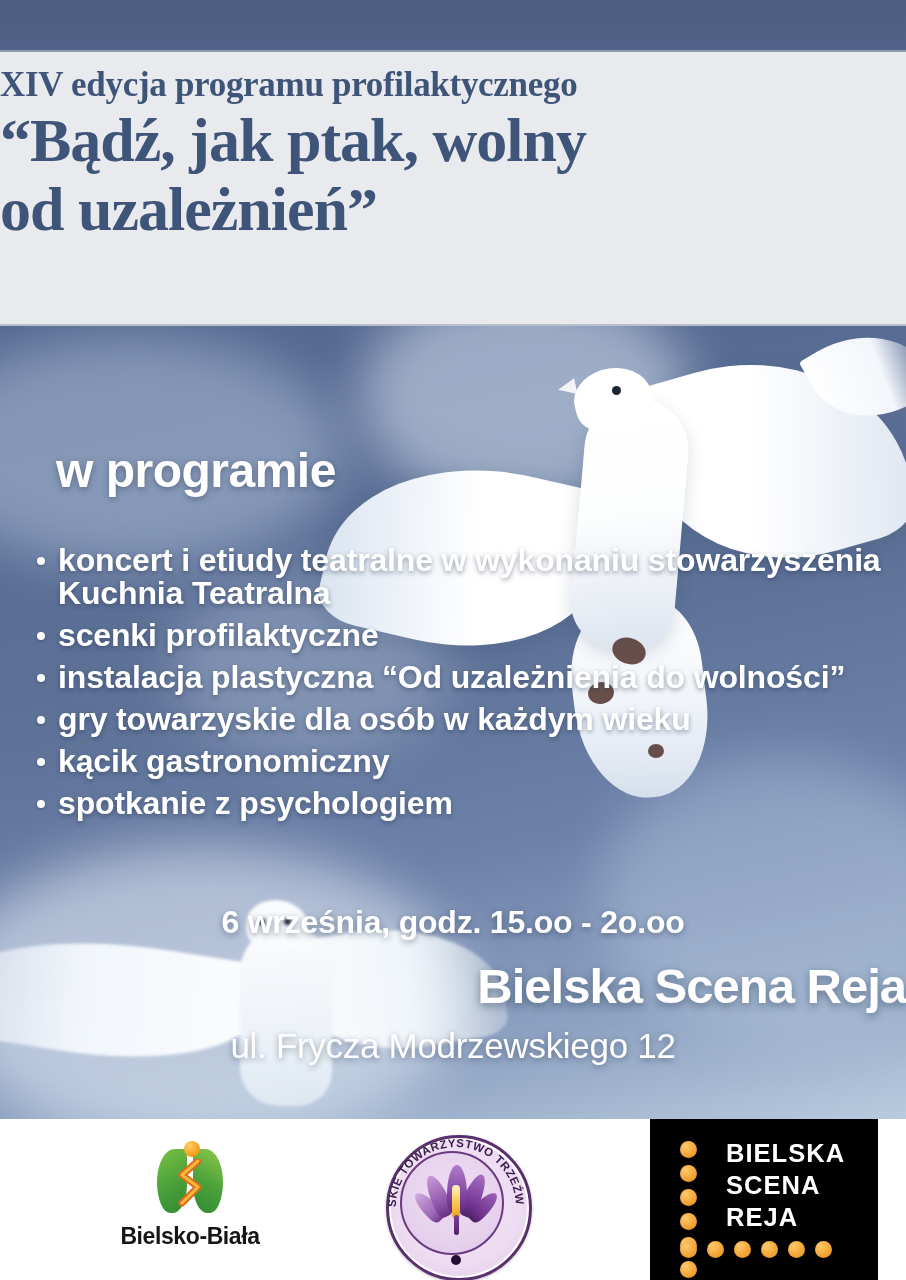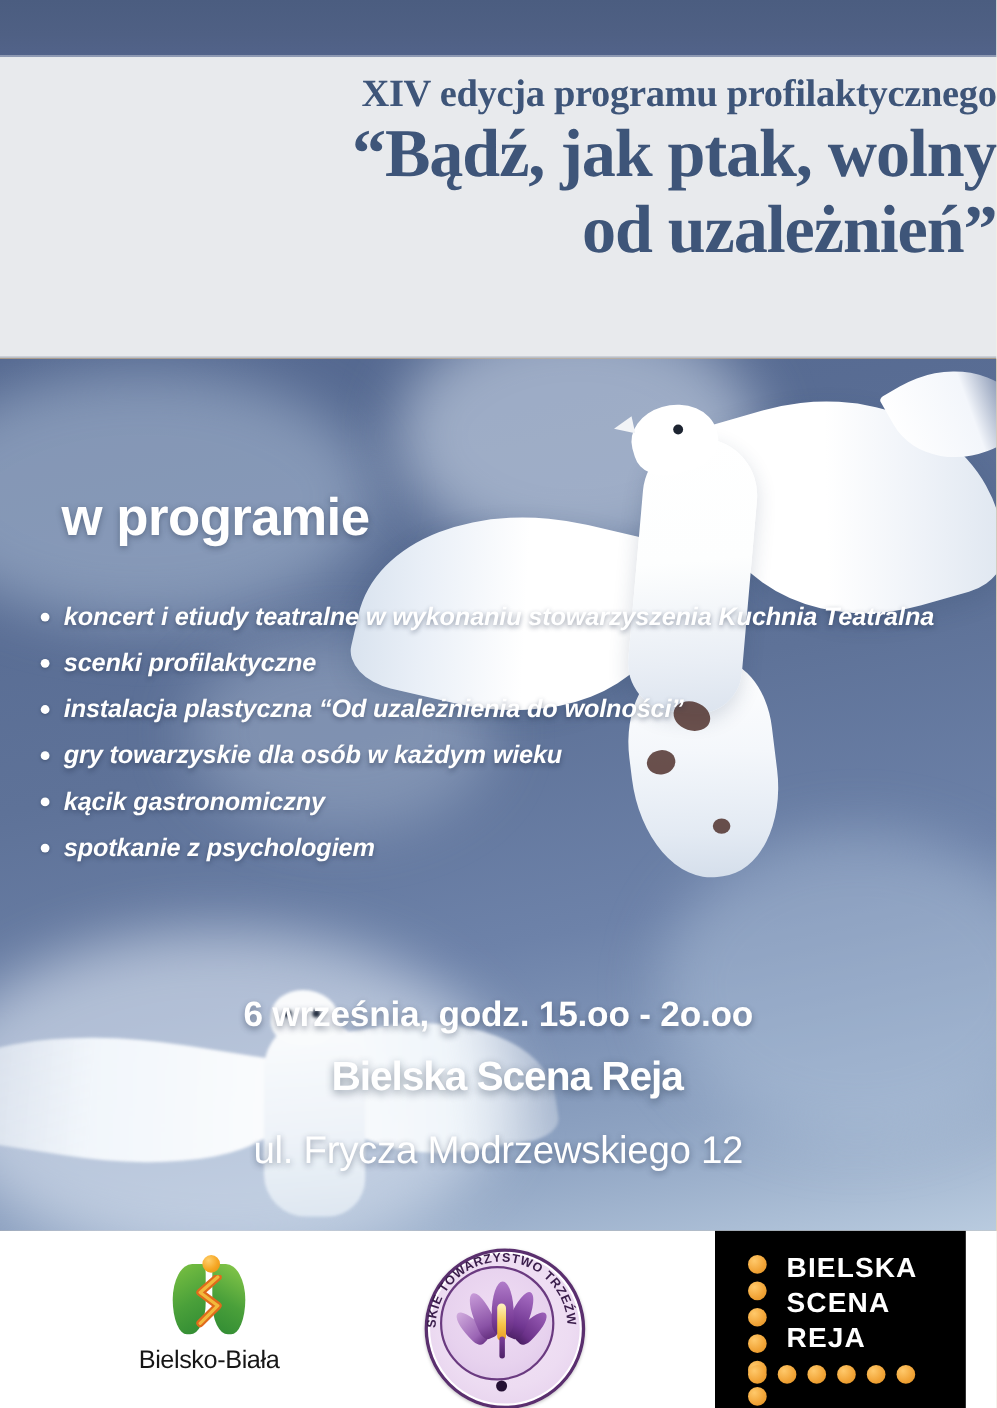--- a/index.html
+++ b/index.html
@@ -23,21 +23,21 @@
   }
   .top-band:after{
     content:"";position:absolute;left:0;bottom:0;width:100%;height:2px;
     background:rgba(255,255,255,.35);
   }
 
   
   .title-panel{
     position:absolute;left:0;top:52px;width:906px;height:274px;
     background:#e8eaed;
-    text-align:right;
+    text-align:left;
     box-sizing:border-box;
     padding-top:14px;
   }
   .title-panel:after{
     content:"";position:absolute;left:0;bottom:0;width:100%;height:2px;
     background:#b9bfc9;
   }
   .kicker{
     font-family:"Liberation Serif", serif;
     font-weight:bold;
@@ -60,21 +60,21 @@
 
   
   .photo{
     position:absolute;left:0;top:326px;width:906px;height:793px;
     overflow:hidden;
     background:
       radial-gradient(120% 85% at 62% 8%, rgba(255,255,255,.30) 0%, rgba(255,255,255,0) 48%),
       radial-gradient(80% 60% at 12% 22%, rgba(210,222,238,.45) 0%, rgba(210,222,238,0) 60%),
       radial-gradient(90% 70% at 20% 92%, rgba(240,246,252,.70) 0%, rgba(240,246,252,0) 62%),
       linear-gradient(170deg,#5d719a 0%,#5a6e97 18%,#617architecture 19%,#637architecture 20%,#5f7396 35%,#6d82a8 62%,#8298ba 82%,#a8bcd6 100%);
-    background-color:#a16207;
+    background-color:#be185d;
   }
   
   .sky{
     position:absolute;inset:0;
     background:linear-gradient(168deg,#53678f 0%,#596d94 22%,#5e7298 42%,#6d82a9 64%,#8ea3c2 84%,#b9cbdf 100%);
   }
   .haze{position:absolute;border-radius:50%;filter:blur(26px);pointer-events:none;}
   .haze.h1{left:-80px;top:10px;width:420px;height:230px;background:rgba(198,214,234,.42);}
   .haze.h2{left:360px;top:-40px;width:330px;height:220px;background:rgba(228,238,250,.50);}
   .haze.h3{left:-60px;top:520px;width:520px;height:300px;background:rgba(235,243,251,.55);}
@@ -166,39 +166,38 @@
     position:absolute;left:56px;top:117px;
     color:#ffffff;font-weight:bold;font-size:48px;letter-spacing:-0.5px;
     text-shadow:0 2px 6px rgba(30,45,70,.42);
   }
   ul.bullets{
     position:absolute;left:28px;top:218px;width:862px;
     margin:0;padding:0;list-style:none;
   }
   ul.bullets li{
     position:relative;
-    color:#ffffff;font-weight:bold;font-size:23px;line-height:33px;
+    color:#ffffff;font-weight:bold;font-size:32px;line-height:33px;
     padding-left:30px;margin-bottom:9px;
     text-shadow:0 2px 5px rgba(30,45,70,.45);
     letter-spacing:-0.15px;
-    font-style:italic;
   }
   ul.bullets li:before{
     content:"";position:absolute;left:9px;top:13px;
     width:8px;height:8px;background:#ffffff;border-radius:50%;
     box-shadow:0 1px 3px rgba(30,45,70,.4);
   }
   .when{
     position:absolute;left:0;right:0;top:578px;text-align:center;
     color:#ffffff;font-weight:bold;font-size:32px;letter-spacing:-0.2px;
     text-shadow:0 2px 6px rgba(30,45,70,.45);
   }
   .venue{
-    position:absolute;left:0;right:0;top:632px;text-align:center;
-    color:#ffffff;font-weight:bold;font-size:37px;letter-spacing:-1px;
+    position:absolute;left:0;right:0;top:632px;text-align:right;
+    color:#ffffff;font-weight:bold;font-size:49px;letter-spacing:-1px;
     text-shadow:0 3px 8px rgba(30,45,70,.48);
     margin-left:16px;
   }
   .street{
     position:absolute;left:0;right:0;top:700px;text-align:center;
     color:#ffffff;font-weight:normal;font-size:35px;letter-spacing:-0.3px;
     text-shadow:0 2px 6px rgba(30,45,70,.45);
   }
 
   
@@ -224,21 +223,21 @@
     border-radius:10% 60% 44% 48%/ 14% 52% 50% 46%;
   }
   .city-mark .dot{
     position:absolute;left:30px;top:0px;width:16px;height:16px;border-radius:50%;
     background:radial-gradient(circle at 35% 30%,#ffcf6a 0%,#f5a623 55%,#e58a12 100%);
   }
   .city-mark .zig{
     position:absolute;left:22px;top:18px;width:30px;height:52px;
   }
   .city-name{
-    margin-top:10px;font-weight:normal;font-size:23px;color:#161616;letter-spacing:-0.4px;
+    margin-top:10px;font-weight:bold;font-size:23px;color:#161616;letter-spacing:-0.4px;
   }
 
   
   .logo-circle{
     position:absolute;left:380px;top:12px;width:152px;height:148px;
   }
   .circ{
     position:absolute;left:6px;top:4px;width:140px;height:140px;border-radius:50%;
     background:radial-gradient(circle at 50% 45%,#f3e4f6 0%,#eddcf2 58%,#e2cbea 100%);
     border:3px solid #5a2f6e;
@@ -280,21 +279,21 @@
   .reja-dots-v{position:absolute;left:30px;top:22px;}
   .reja-dots-v i{
     display:block;width:17px;height:17px;border-radius:50%;margin-bottom:7px;
     background:radial-gradient(circle at 34% 30%,#ffc96b 0%,#f2a63a 55%,#e08f20 100%);
   }
   .reja-dots-h{position:absolute;left:30px;top:122px;display:flex;gap:10px;}
   .reja-dots-h i{
     width:17px;height:17px;border-radius:50%;
     background:radial-gradient(circle at 34% 30%,#ffc96b 0%,#f2a63a 55%,#e08f20 100%);
   }
-  .reja-words{position:absolute;left:65px;top:18px;}
+  .reja-words{position:absolute;left:76px;top:18px;}
   .reja-words span{
     display:block;color:#ffffff;font-weight:bold;font-size:25px;line-height:32px;
     letter-spacing:1px;font-family:"Liberation Sans", sans-serif;
     transform:scaleX(1.02);transform-origin:left center;
   }
 </style>
 </head>
 <body>
 
 <div id="poster">

